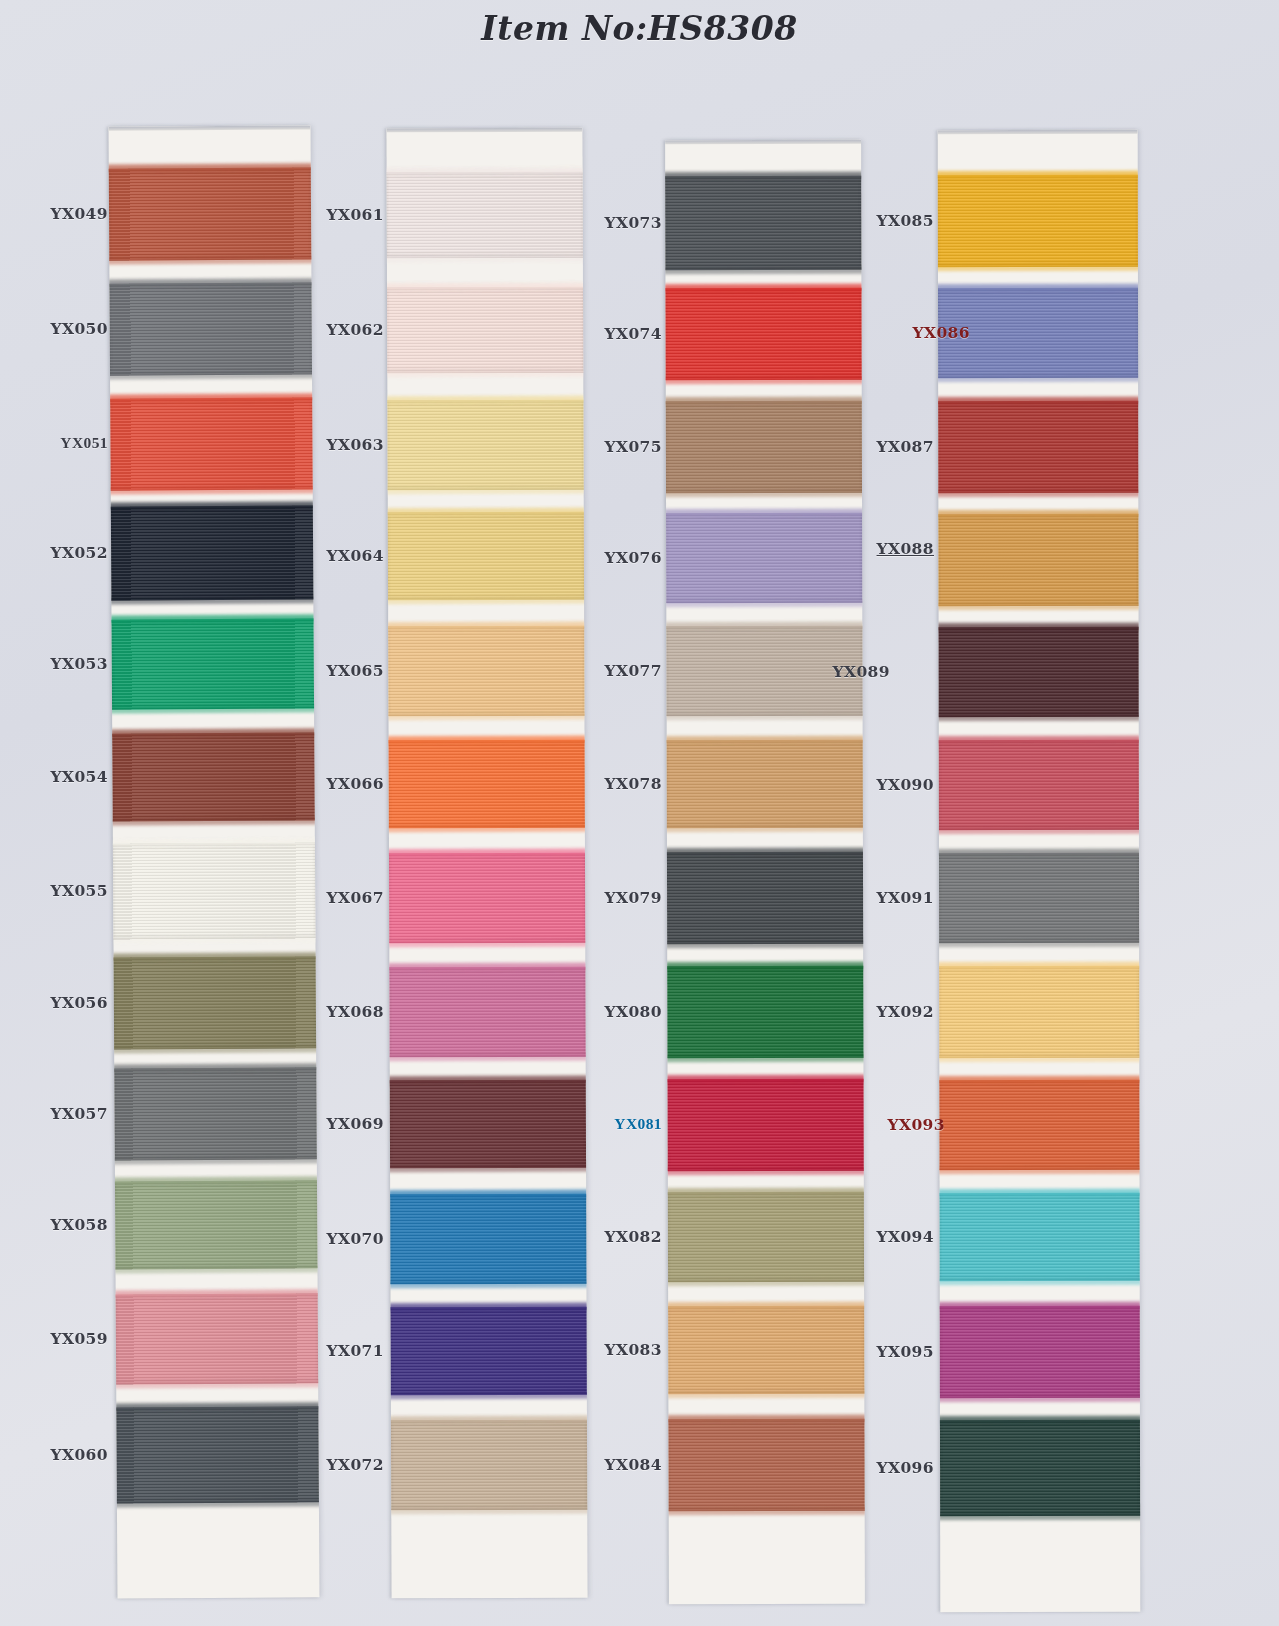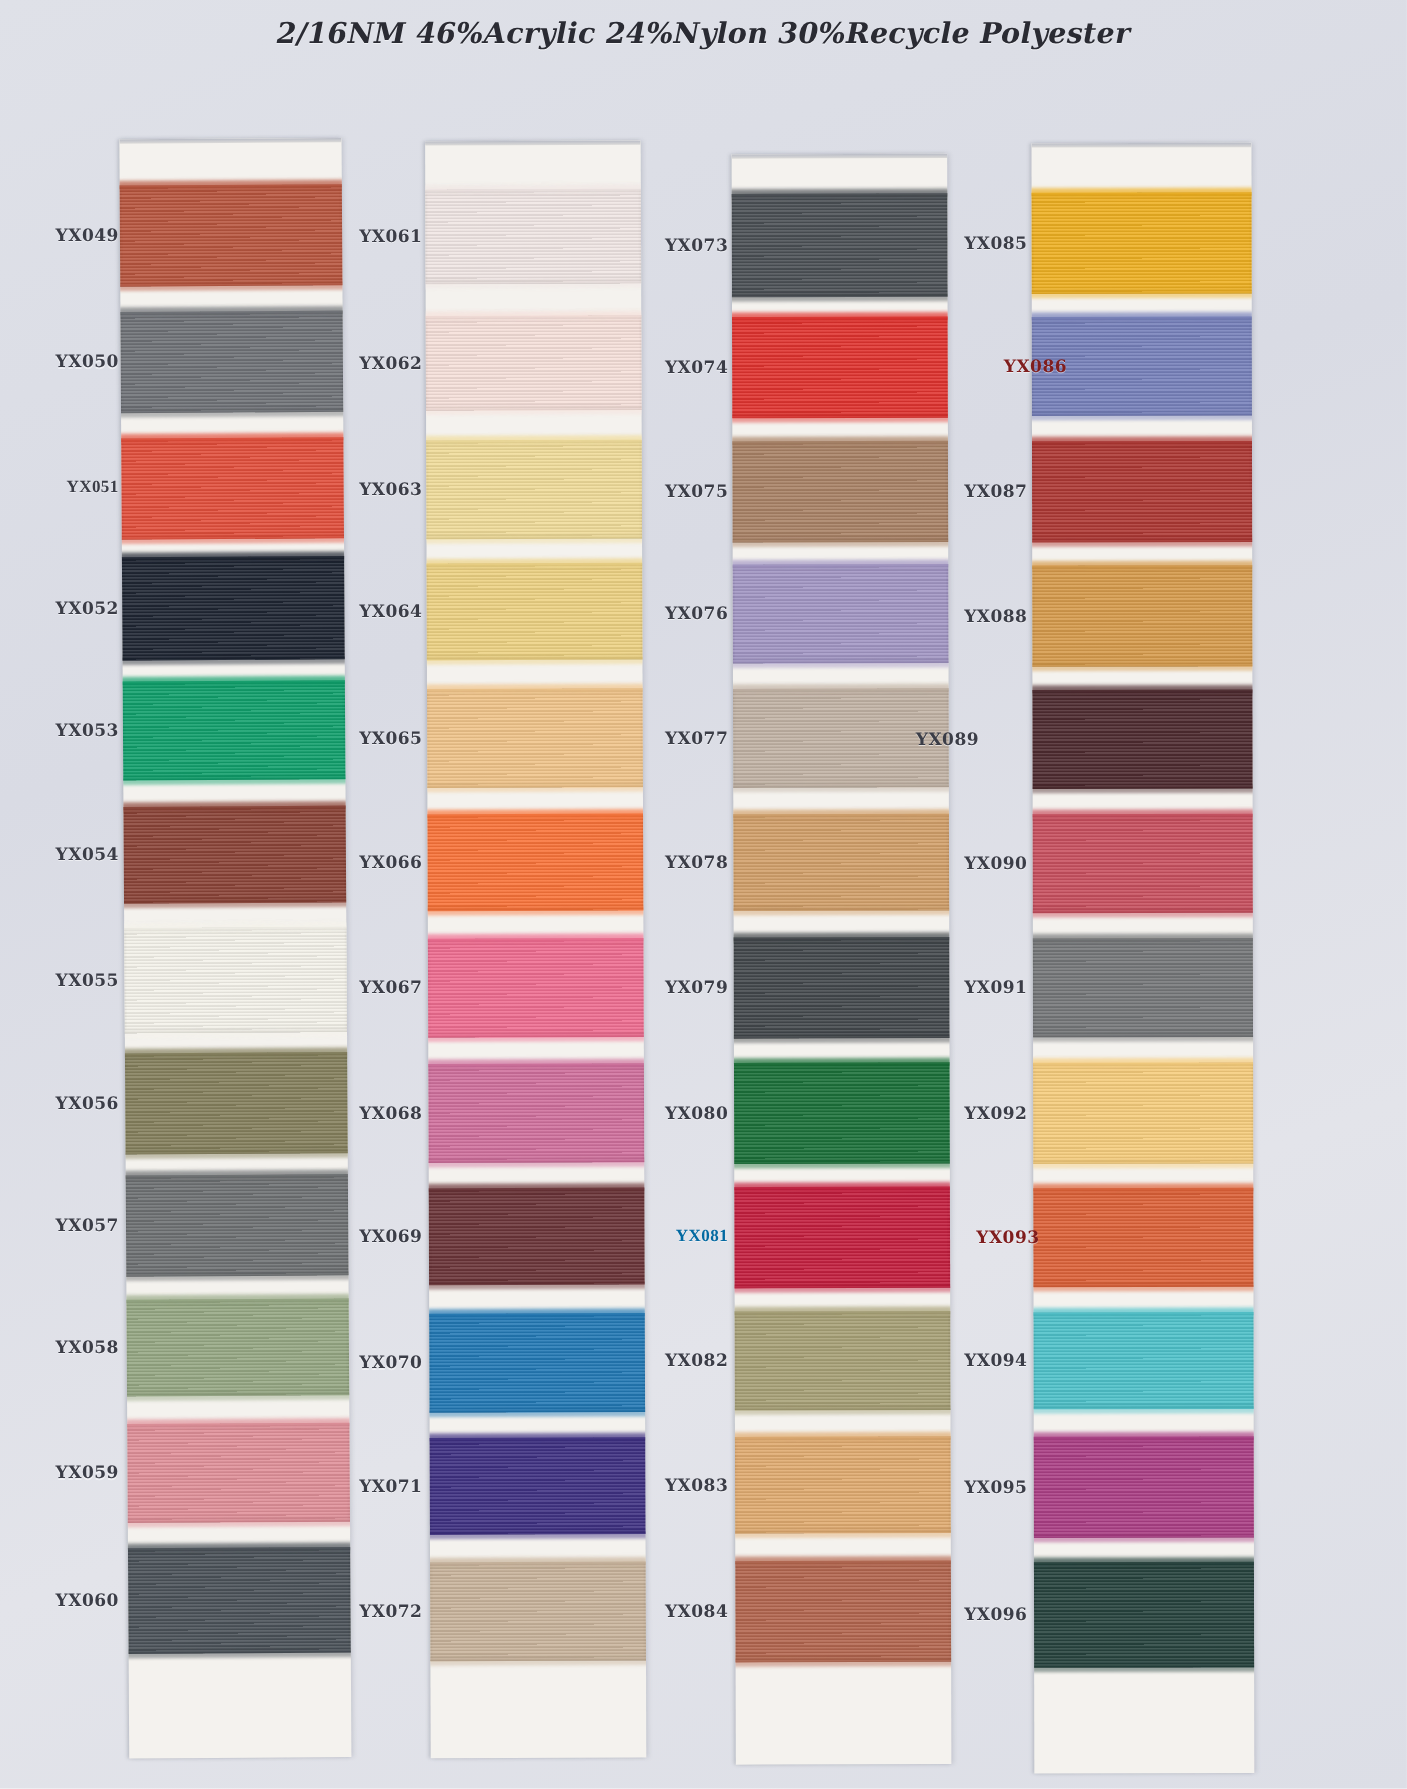--- a/index.html
+++ b/index.html
@@ -64,21 +64,21 @@
   }
   .fuzz-top,.fuzz-bot{
     position:absolute;left:-3px;right:-3px;height:7px;
     filter:blur(1.6px);opacity:.45;pointer-events:none;
   }
 </style>
 </head>
 <body>
 
 <div id="header">
-  <div id="title-line2">2/16NM 46%Acrylic 24%Nylon 30%Recycle Polyester</div>
+  <div id="title-line1">Item No:HS8308</div>
 </div>
 
 <div id="columns-root">
     <div class="column">
       <div class="card" style="left: 113px; top: 126px; width: 202px; height: 1472px; transform: rotate(-0.35deg);">
         <div class="card-top-edge"></div>
         <div class="band" title="YX049 terracotta-red" style="top: 42px; height: 92px; background: rgb(184, 86, 63);"></div>
         <div class="fuzz-top" style="top: 38px; background: rgb(184, 86, 63);"></div>
         <div class="fuzz-bot" style="top: 131px; background: rgb(184, 86, 63);"></div>
         <div class="band" title="YX050 medium-gray" style="top: 157px; height: 92px; background: rgb(111, 114, 119);"></div>
@@ -270,21 +270,21 @@
         <div class="band" title="YX095 magenta-orchid" style="top: 1176px; height: 92px; background: rgb(171, 63, 133);"></div>
         <div class="fuzz-top" style="top: 1172px; background: rgb(171, 63, 133);"></div>
         <div class="fuzz-bot" style="top: 1265px; background: rgb(171, 63, 133);"></div>
         <div class="band" title="YX096 dark-teal-green" style="top: 1290px; height: 96px; background: rgb(39, 67, 62);"></div>
         <div class="fuzz-top" style="top: 1286px; background: rgb(39, 67, 62);"></div>
         <div class="fuzz-bot" style="top: 1383px; background: rgb(39, 67, 62);"></div>
       </div>
       <div class="swatch-label" style="left: 860px; top: 211px; color: rgb(59, 61, 71);">YX085</div>
       <div class="swatch-label" style="left: 896px; top: 323px; color: #7f1d1d;">YX086</div>
       <div class="swatch-label" style="left: 860px; top: 437px; color: rgb(59, 61, 71);">YX087</div>
-      <div class="swatch-label" style="left: 860px; top: 550px; color: rgb(59, 61, 71);">YX088</div>
+      <div class="swatch-label" style="left: 860px; top: 539px; color: rgb(59, 61, 71); text-decoration: underline;">YX088</div>
       <div class="swatch-label" style="left: 816px; top: 662px; color: rgb(59, 61, 71);">YX089</div>
       <div class="swatch-label" style="left: 860px; top: 775px; color: rgb(59, 61, 71);">YX090</div>
       <div class="swatch-label" style="left: 860px; top: 888px; color: rgb(59, 61, 71);">YX091</div>
       <div class="swatch-label" style="left: 860px; top: 1002px; color: rgb(59, 61, 71);">YX092</div>
       <div class="swatch-label" style="left: 871px; top: 1115px; color: #7f1d1d;">YX093</div>
       <div class="swatch-label" style="left: 860px; top: 1227px; color: rgb(59, 61, 71);">YX094</div>
       <div class="swatch-label" style="left: 860px; top: 1342px; color: rgb(59, 61, 71);">YX095</div>
       <div class="swatch-label" style="left: 860px; top: 1458px; color: rgb(59, 61, 71);">YX096</div>
     </div>
   </div>

